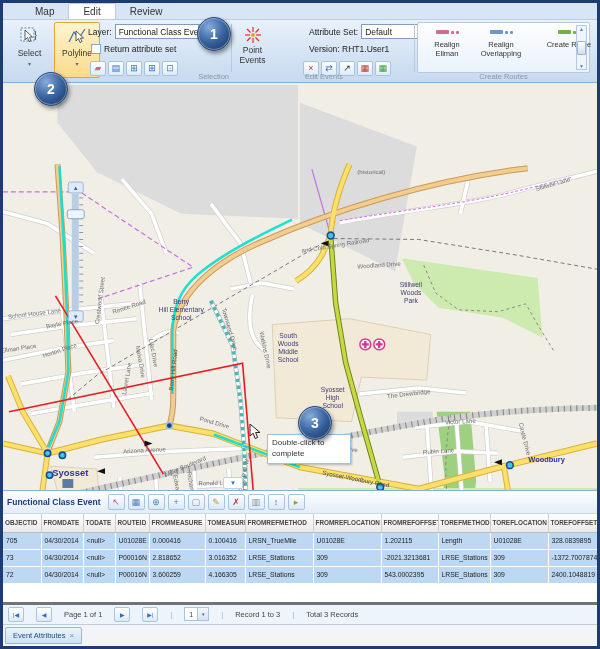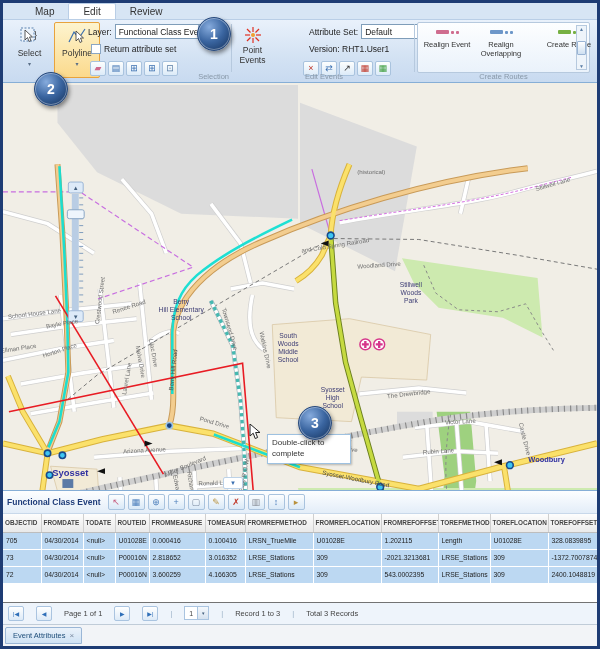--- a/index.html
+++ b/index.html
@@ -61,21 +61,21 @@
          display:flex;align-items:center;gap:3px;padding:0 4px;}
   #ptitle{font-size:8.5px;font-weight:bold;color:#1f3d7a;margin-right:4px;white-space:nowrap;}
   .pico{width:17px;height:16px;border:1px solid #a9c3de;border-radius:2px;background:linear-gradient(#fdfefe,#d9e9f7);
         display:flex;align-items:center;justify-content:center;font-size:9px;line-height:1;}
   table#grid{border-collapse:collapse;width:594px;table-layout:fixed;font-size:6.8px;}
   #grid th{background:linear-gradient(#fdfdfd,#e9e9e9);border-right:1px solid #cfcfcf;border-bottom:1px solid #bdbdbd;
            font-size:6.4px;color:#444;text-align:left;padding:2px 2px;height:18px;white-space:nowrap;overflow:hidden;}
   #grid td{background:#bcd8f2;border-right:1px solid rgba(255,255,255,.8);border-bottom:1px solid #fff;
            padding:0 3px;height:17px;color:#222;white-space:nowrap;overflow:hidden;}
   #filler{height:18px;background:#fff;}
-  #pager{height:22px;background:#eef4fb;border-top:1px solid #737373;display:flex;align-items:center;gap:12px;
+  #pager{height:22px;background:#eef4fb;border-top:3px solid #737373;display:flex;align-items:center;gap:12px;
          padding:0 5px;font-size:7.5px;color:#444;}
   .pbtn{width:16px;height:15px;border:1px solid #aac4e0;border-radius:2px;background:linear-gradient(#fff,#ddeaf7);
         color:#2f6fb8;font-size:6px;display:flex;align-items:center;justify-content:center;}
   .psep{color:#9ab0c6;}
   .pcombo{height:14px;border:1px solid #aac4e0;background:#fff;display:flex;align-items:center;font-size:7px;}
   .pcombo span{padding:0 4px;}
   .pcombo .pa{width:11px;height:100%;background:linear-gradient(#f4f8fc,#d6e2ef);border-left:1px solid #aac4e0;
               display:flex;align-items:center;justify-content:center;font-size:5px;color:#44607e;}
   #doctabs{height:40px;background:#f2f4f7;border-top:1px solid #c0ccd8;display:flex;align-items:flex-start;padding:2px 0 0 2px;}
   #doctab{display:flex;align-items:center;gap:4px;background:linear-gradient(#eaf2fb,#cfe2f4);border:1px solid #9ab6d6;
@@ -171,21 +171,21 @@
     <div class="glabel" style="left:231px;width:180px;">Edit Events</div>
     <div class="gdiv" style="left:411px;"></div>
 
     <div class="redline-box">
       <div class="rlbtn" style="left:4px;">
         <span class="dashicon">
           <span class="d1" style="background:#cf6d8f;"></span>
             <span class="d2" style="background:#cf6d8f;"></span>
             <span class="d2" style="background:#cf6d8f;"></span>
         </span>
-        <span>Realign Event</span>
+        <span>Realign Ellman</span>
       </div>
       <div class="rlbtn" style="left:58px;">
         <span class="dashicon">
           <span class="d1" style="background:#6d97c9;"></span>
             <span class="d2" style="background:#6d97c9;"></span>
             <span class="d2" style="background:#6d97c9;"></span>
         </span>
         <span>Realign Overlapping</span>
       </div>
       <div class="rlbtn" style="left:112px;width:46px;margin-left:16px;">

